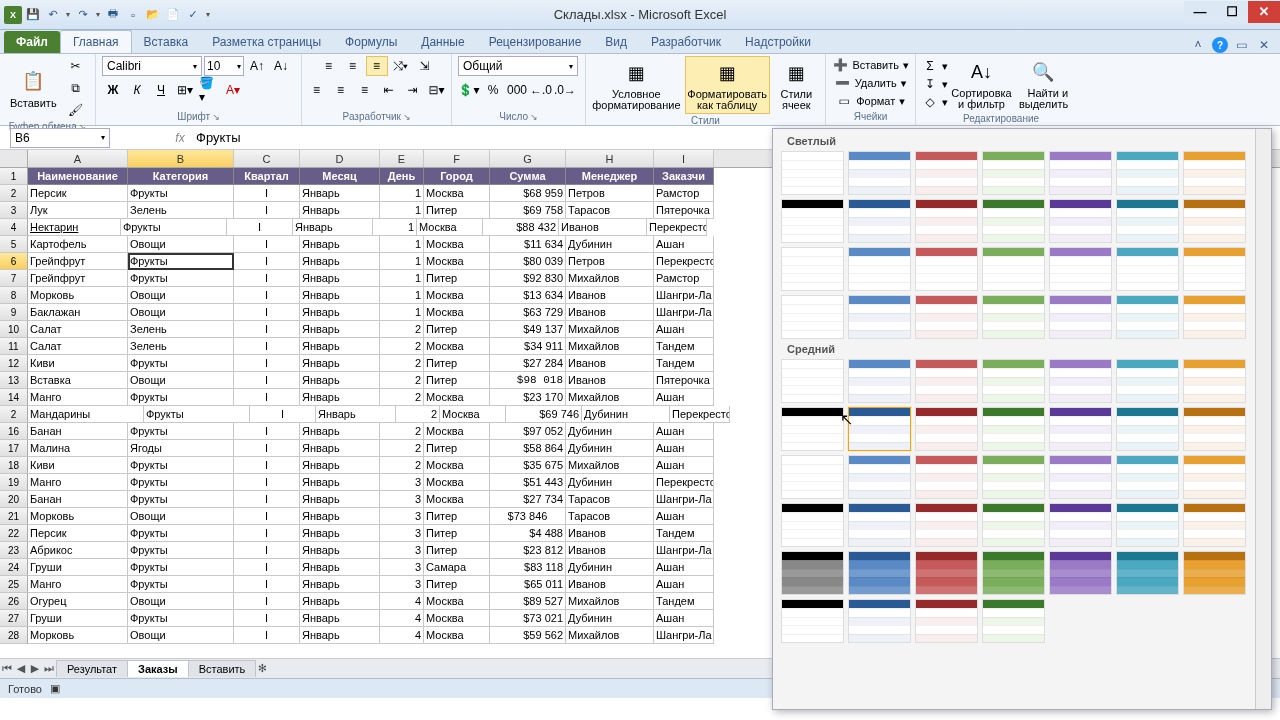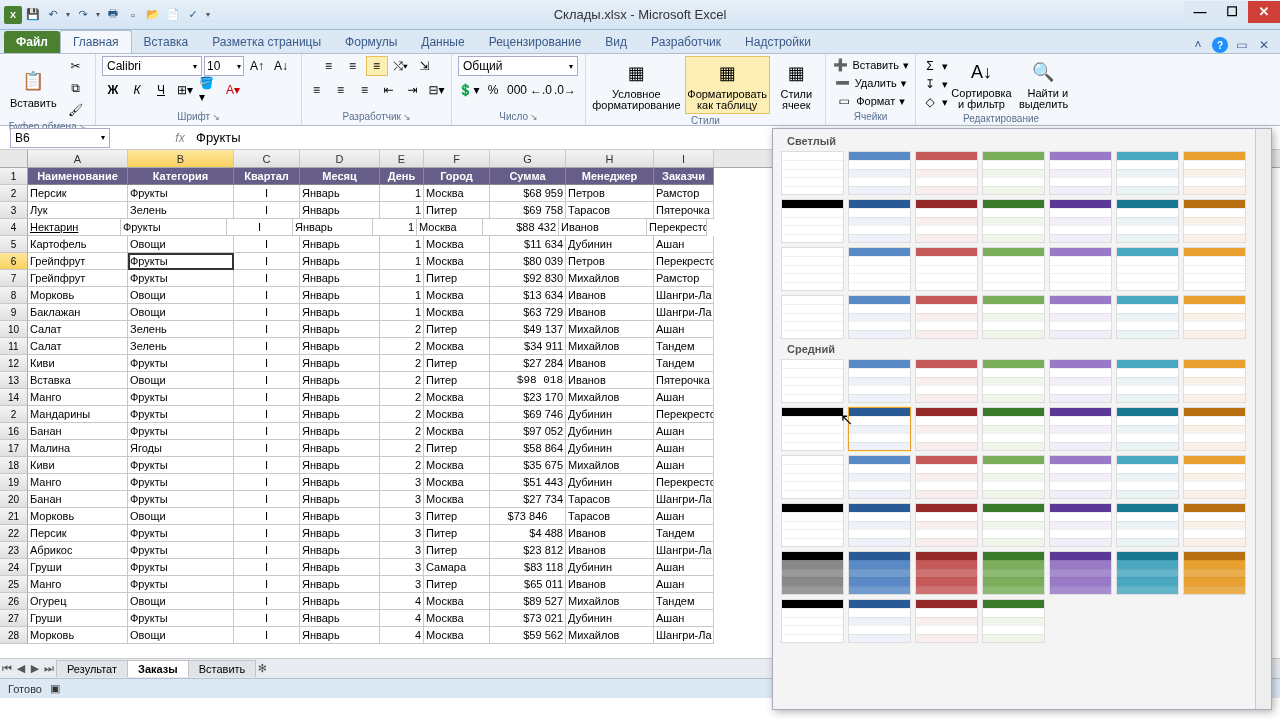--- a/index.html
+++ b/index.html
@@ -473,21 +473,21 @@
         <div class="cell ctr" style="width: 66px;">I</div>
         <div class="cell" style="width: 80px;">Январь</div>
         <div class="cell num" style="width: 44px;">2</div>
         <div class="cell" style="width: 66px;">Москва</div>
         <div class="cell num" style="width: 76px;">$23 170</div>
         <div class="cell" style="width: 88px;">Михайлов</div>
         <div class="cell" style="width: 60px;">Ашан</div>
       </div>
       <div class="row">
         <div class="rh">2</div>
-        <div class="cell" style="width: 100px;">Мандарины</div>
+        <div class="cell" style="width: 116px;">Мандарины</div>
         <div class="cell" style="width: 106px;">Фрукты</div>
         <div class="cell ctr" style="width: 66px;">I</div>
         <div class="cell" style="width: 80px;">Январь</div>
         <div class="cell num" style="width: 44px;">2</div>
         <div class="cell" style="width: 66px;">Москва</div>
         <div class="cell num" style="width: 76px;">$69 746</div>
         <div class="cell" style="width: 88px;">Дубинин</div>
         <div class="cell" style="width: 60px;">Перекресто</div>
       </div>
       <div class="row">

